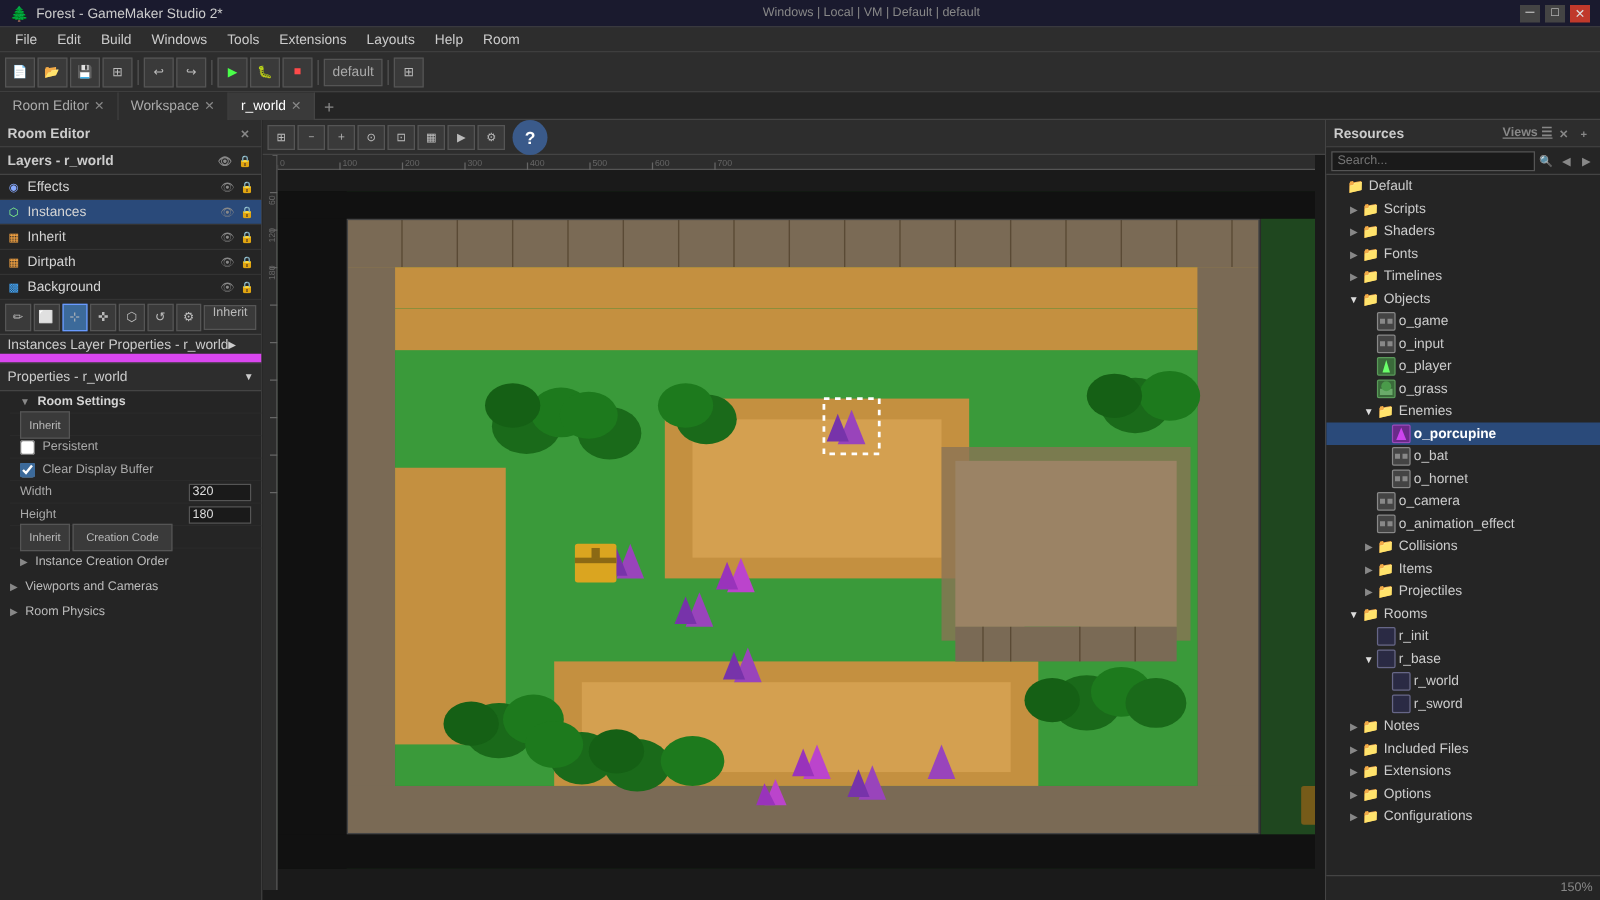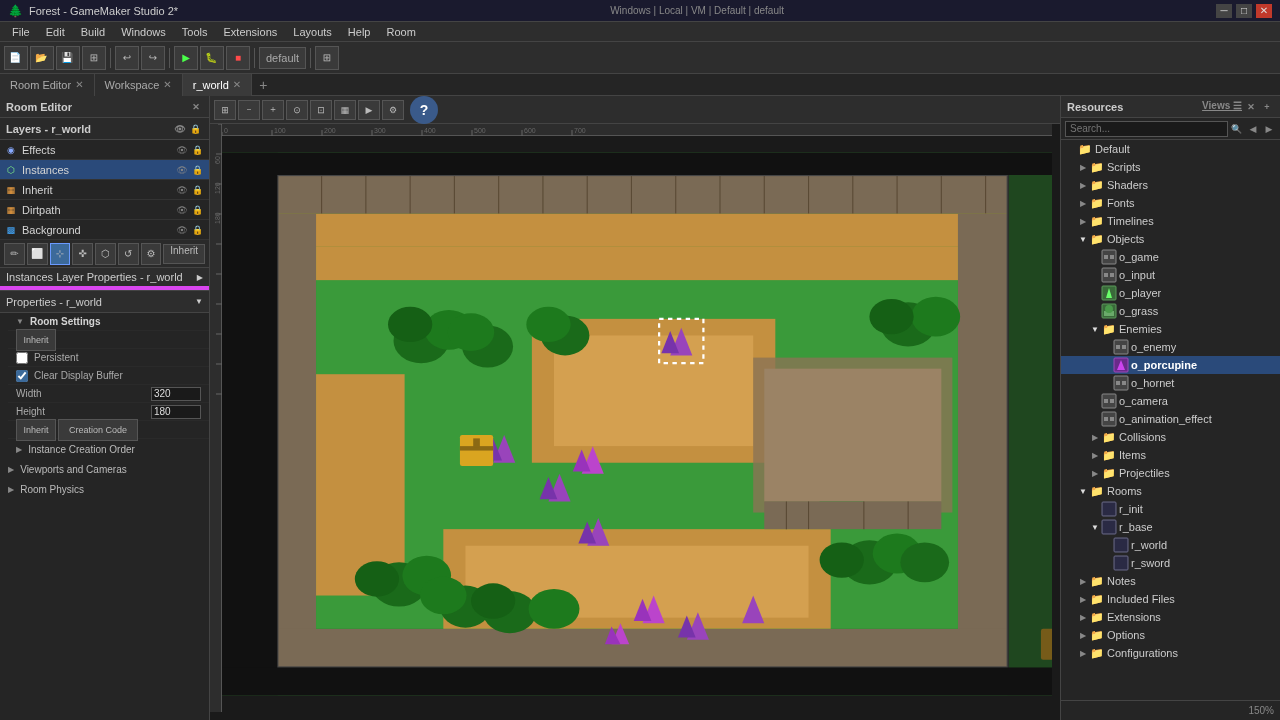--- a/index.html
+++ b/index.html
@@ -63,22 +63,22 @@
     .layer-eye { width: 14px; height: 14px; display: flex; align-items: center; justify-content: center; font-size: 9px; color: #888; cursor: pointer; }
     .layer-lock { width: 14px; height: 14px; display: flex; align-items: center; justify-content: center; font-size: 9px; color: #888; cursor: pointer; }
 
     
     .tools-row { height: 28px; background: #2a2a2a; display: flex; align-items: center; gap: 2px; padding: 2px 4px; border-bottom: 1px solid #444; }
     .tool-btn { width: 22px; height: 22px; display: flex; align-items: center; justify-content: center; cursor: pointer; background: #3a3a3a; border: 1px solid #555; font-size: 10px; color: #bbb; }
     .tool-btn.active { background: #3c6a9a; border-color: #6a9aff; }
     .inherit-btn { height: 20px; padding: 0 6px; background: #3a3a3a; border: 1px solid #555; color: #bbb; font-size: 10px; cursor: pointer; margin-left: auto; }
 
     .instances-header {
-      height: 22px; background: #2d2d2d; display: flex; align-items: center; justify-content: space-between;
-      padding: 0 6px; border-bottom: 4px solid #d946ef; font-size: 11px; color: #ccc; cursor: pointer;
+      height: 22px; background: #2d2d2d; display: flex; align-items: center; justify-content: flex-start;
+      padding: 0 6px; border-bottom: 7px solid #d946ef; font-size: 11px; color: #ccc; cursor: pointer;
     }
 
     .properties-section { border-top: 1px solid #444; }
     .prop-header { height: 22px; background: #2d2d2d; display: flex; align-items: center; justify-content: space-between; padding: 0 6px; font-size: 11px; color: #ccc; cursor: pointer; border-bottom: 1px solid #444; }
     .prop-item { height: 18px; display: flex; align-items: center; padding: 0 8px; gap: 6px; border-bottom: 1px solid #2a2a2a; font-size: 10px; }
     .prop-label { color: #aaa; flex: 1; }
     .prop-checkbox { width: 12px; height: 12px; accent-color: #3c6a9a; }
     .prop-input { width: 50px; background: #1a1a1a; border: 1px solid #555; color: #ddd; font-size: 10px; padding: 0 2px; height: 14px; }
     .section-item { height: 20px; display: flex; align-items: center; padding: 0 8px; gap: 6px; cursor: pointer; font-size: 10px; color: #bbb; }
 
@@ -610,45 +610,45 @@
         <span class="tree-label">o_grass</span>
       </div>
 
       <div class="tree-item">
         <span class="tree-indent" style="display:inline-block;width:28px;"></span>
         <span class="tree-arrow" style="color:#ddd;">▼</span>
         <span class="tree-icon" style="color:#888;">📁</span>
         <span class="tree-label">Enemies</span>
       </div>
 
+
+      <div class="tree-item selected">
+        <span class="tree-indent" style="display:inline-block;width:40px;"></span>
+        <span class="tree-arrow"></span>
+        <span class="tree-icon">
+          <svg width="16" height="16" viewBox="0 0 16 16">
+              <rect x="1" y="1" width="14" height="14" rx="1" fill="#6a2a8a" stroke="#9a4abA" stroke-width="1"></rect>
+              <polygon points="8,3 4,13 12,13" fill="#cc44ee"></polygon>
+            </svg>
+        </span>
+        <span class="tree-label" style="color:#fff;font-weight:bold;">o_porcupine</span>
+      </div>
+
       <div class="tree-item">
         <span class="tree-indent" style="display:inline-block;width:40px;"></span>
         <span class="tree-arrow"></span>
         <span class="tree-icon">
           <svg width="16" height="16" viewBox="0 0 16 16">
               <rect x="1" y="1" width="14" height="14" rx="1" fill="#444" stroke="#888" stroke-width="1"></rect>
               <rect x="3" y="6" width="4" height="4" fill="#888"></rect>
               <rect x="9" y="6" width="4" height="4" fill="#888"></rect>
             </svg>
         </span>
-        <span class="tree-label">o_enemy</span>
-      </div>
-
-      <div class="tree-item selected">
-        <span class="tree-indent" style="display:inline-block;width:40px;"></span>
-        <span class="tree-arrow"></span>
-        <span class="tree-icon">
-          <svg width="16" height="16" viewBox="0 0 16 16">
-              <rect x="1" y="1" width="14" height="14" rx="1" fill="#6a2a8a" stroke="#9a4abA" stroke-width="1"></rect>
-              <polygon points="8,3 4,13 12,13" fill="#cc44ee"></polygon>
-            </svg>
-        </span>
-        <span class="tree-label" style="color:#fff;font-weight:bold;">o_porcupine</span>
-      </div>
-
+        <span class="tree-label">o_bat</span>
+      </div>
 
       <div class="tree-item">
         <span class="tree-indent" style="display:inline-block;width:40px;"></span>
         <span class="tree-arrow"></span>
         <span class="tree-icon">
           <svg width="16" height="16" viewBox="0 0 16 16">
               <rect x="1" y="1" width="14" height="14" rx="1" fill="#444" stroke="#888" stroke-width="1"></rect>
               <rect x="3" y="6" width="4" height="4" fill="#888"></rect>
               <rect x="9" y="6" width="4" height="4" fill="#888"></rect>
             </svg>

